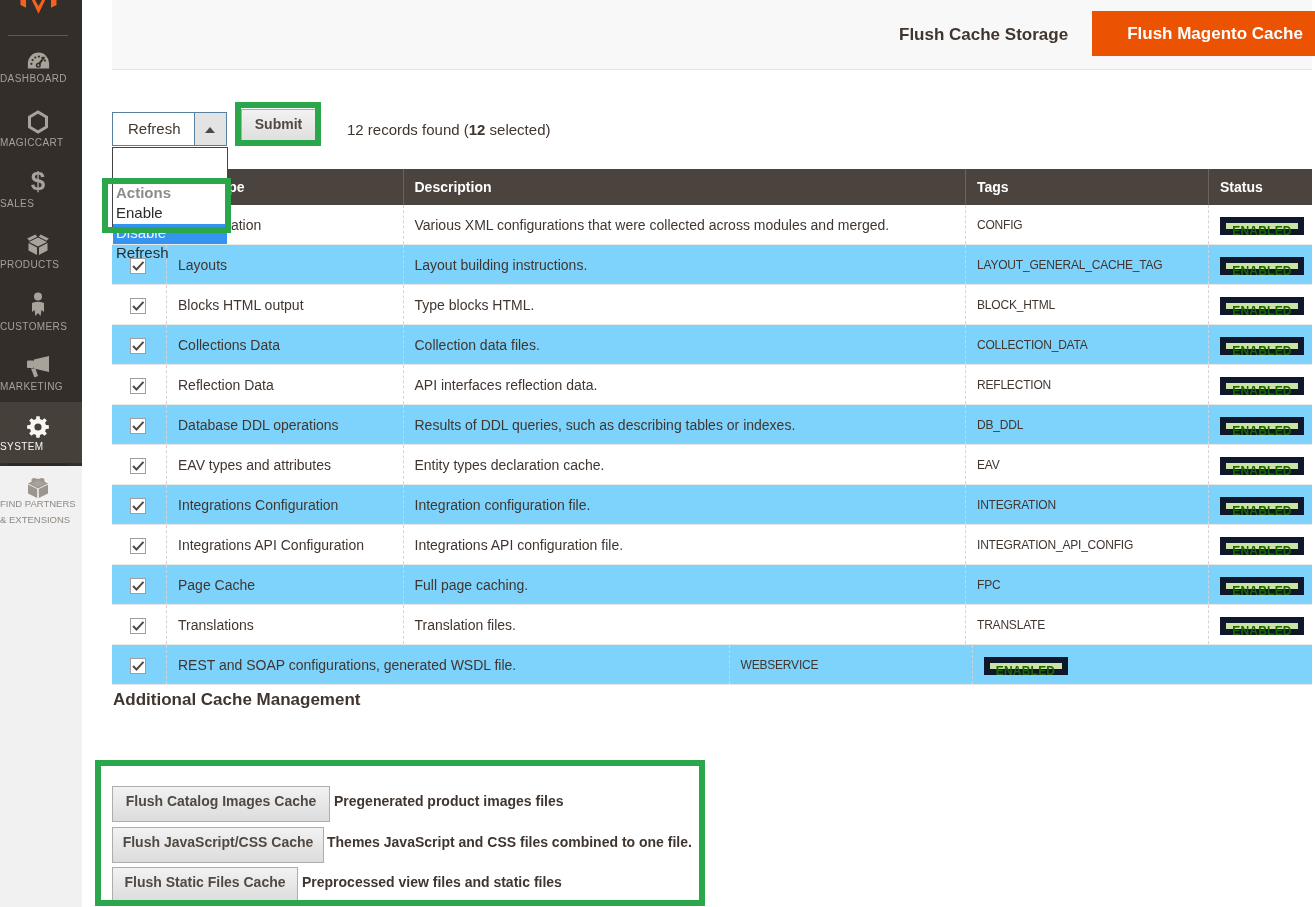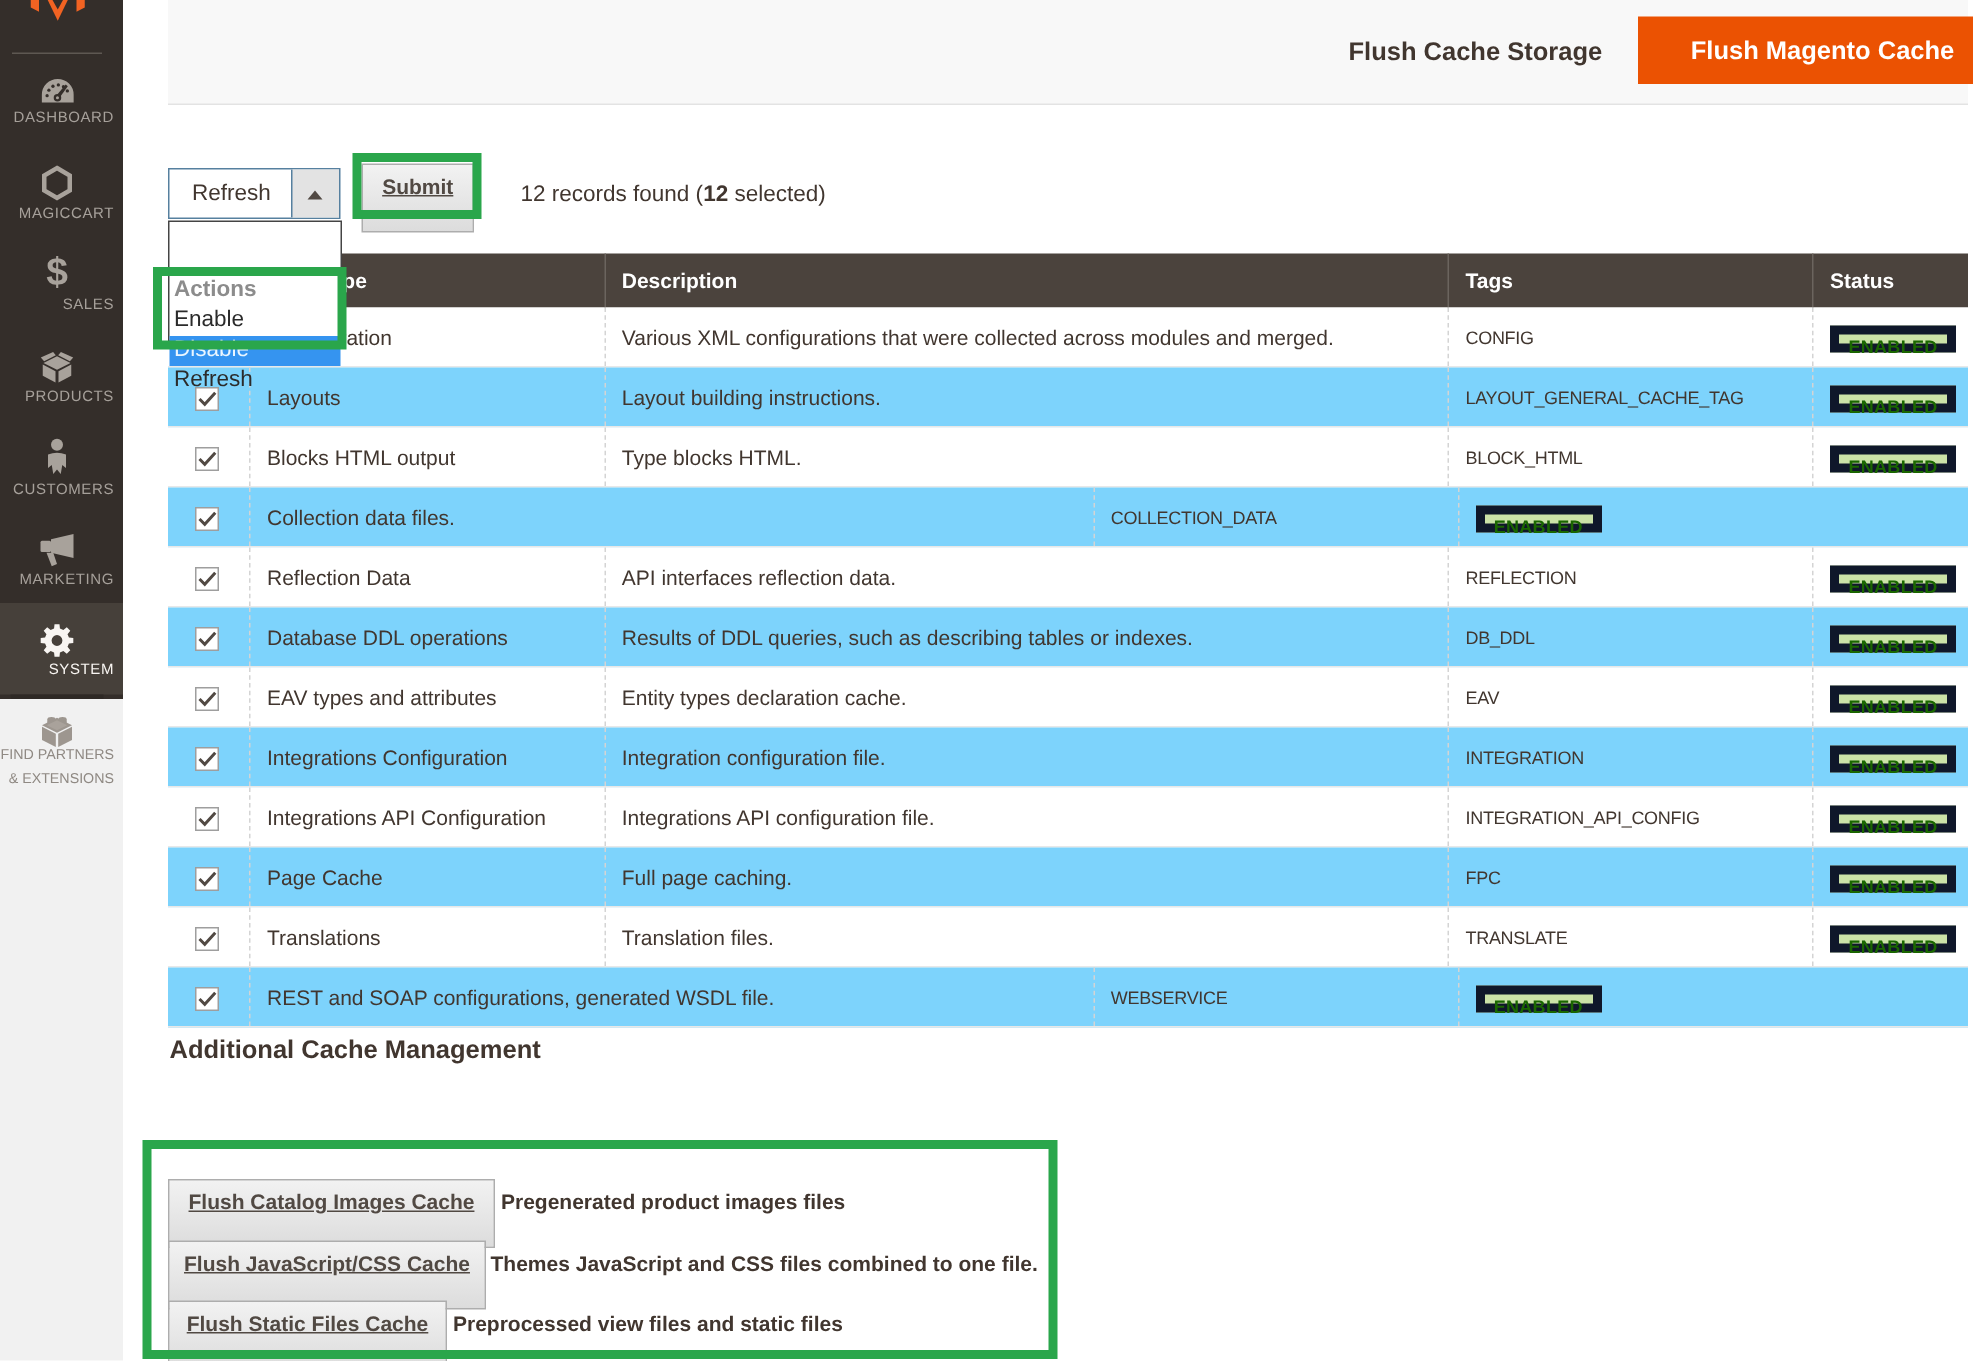--- a/index.html
+++ b/index.html
@@ -4,21 +4,21 @@
 <style>
   * { margin:0; padding:0; box-sizing:border-box; }
   html,body { width:1315px; height:907px; overflow:hidden; background:#fff;
     font-family:"Liberation Sans", sans-serif; }
   .abs { position:absolute; }
 
   
   #sidebar { position:absolute; left:0; top:0; width:82px; height:907px; background:#f1f1f1; }
   #menu-dark { position:absolute; left:0; top:0; width:82px; height:466px; background:#342e2a; }
   #divider { position:absolute; left:8px; top:35px; width:60px; height:1px; background:#5e5852; }
-  .mitem { position:absolute; left:0; width:76px; text-align:right; }
+  .mitem { position:absolute; left:0; width:76px; text-align:left; }
   .mlabel { font-size:10px; letter-spacing:0.4px; color:#a6a09a; display:block; }
   .micon { display:block; margin:0 auto; }
   #sys-active { position:absolute; left:0; top:402px; width:82px; height:61px; background:#46403a; }
   #sys-tab { position:absolute; left:7px; top:463px; width:62px; height:3px; background:#2e2925; }
   .mlabel2 { font-size:9.5px; color:#8f8983; line-height:16px; display:block; }
 
   
   #band { position:absolute; left:112px; top:0; width:1200px; height:70px;
           background:#f8f8f8; border-bottom:1px solid #e3e3e3; }
   #fcs { position:absolute; left:899px; top:25px; font-size:17px; font-weight:bold; color:#41362f; }
@@ -48,22 +48,22 @@
   .c1 { width:54px; }  .c2 { width:236.5px; }  .c3 { width:562.5px; }  .c4 { width:243px; }  .c5 { width:104px; }
   .cb { width:16px; height:16px; margin:13px 0 0 18px; background:#fff; border:1px solid #9e9e9e;
         position:relative; }
   .cb svg { position:absolute; left:1px; top:2px; }
   .badge { display:inline-block; margin-top:12px; width:84px; height:18px; background:#cbe2a7;
            border:6px solid #0f172a; color:#1a6600; font-weight:bold; font-size:12px;
            text-align:center; line-height:16px; letter-spacing:0.2px; }
 
   
   #acm { position:absolute; left:113px; top:690px; font-size:17px; font-weight:bold; color:#41362f; }
-  .fbtn { position:absolute; height:46px; background:linear-gradient(#f2f2f2,#dcdcdc); border:1px solid #adadad;
-          font-weight:bold; font-size:14px; color:#514943; text-align:center;text-decoration:underline; }
+  .fbtn { position:absolute; height:36px; background:linear-gradient(#f2f2f2,#dcdcdc); border:1px solid #adadad;
+          font-weight:bold; font-size:14px; color:#514943; text-align:center; }
   .fbtn span { display:block; line-height:29px; }
   .flabel { position:absolute; font-size:14px; font-weight:bold; color:#41362f; }
 
   
   #ddl { position:absolute; left:112px; top:147px; width:116px; height:81px; background:#fff;
          border:1px solid #444; }
   .opt { height:20px; line-height:17px; padding-left:3px; font-size:15px; color:#2b2b2b; }
   .opt.hdr { font-weight:bold; color:#8c8c8c;margin-top:36px; }
   .opt.sel { background:#3594f0; color:#eaf6ff; }
 
@@ -244,20 +244,21 @@
       <div class="c5"><span class="badge">ENABLED</span></div>
     </div>
     <div class="row alt">
       <div class="c1" style="padding-left:0">
         <div class="cb">
           <svg width="13" height="11" viewBox="0 0 13 11">
             <path d="M1 5 L4.5 8.5 L11.5 0.8" stroke="#514943" stroke-width="2" fill="none"></path>
           </svg>
         </div>
       </div>
+      <div class="c2">Collections Data</div>
       <div class="c3">Collection data files.</div>
       <div class="c4" style="font-size:12px;letter-spacing:-0.2px">COLLECTION_DATA</div>
       <div class="c5"><span class="badge">ENABLED</span></div>
     </div>
     <div class="row">
       <div class="c1" style="padding-left:0">
         <div class="cb">
           <svg width="13" height="11" viewBox="0 0 13 11">
             <path d="M1 5 L4.5 8.5 L11.5 0.8" stroke="#514943" stroke-width="2" fill="none"></path>
           </svg>

